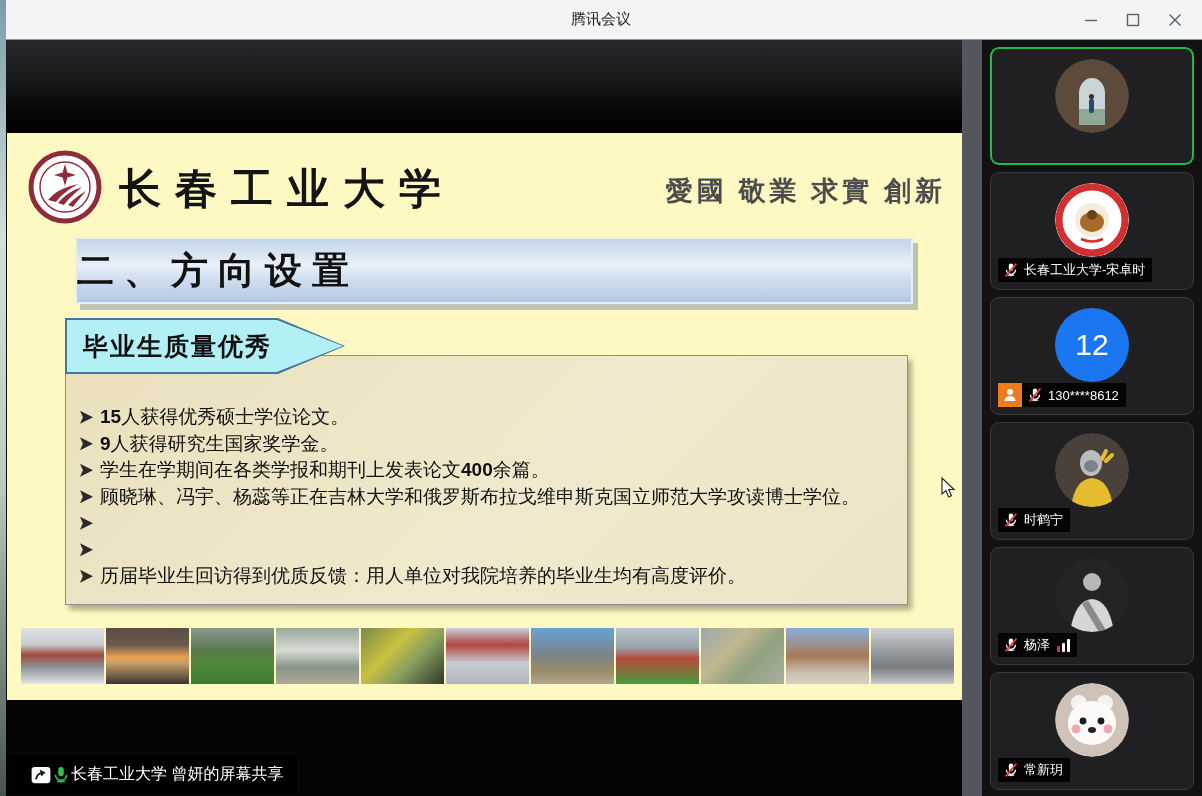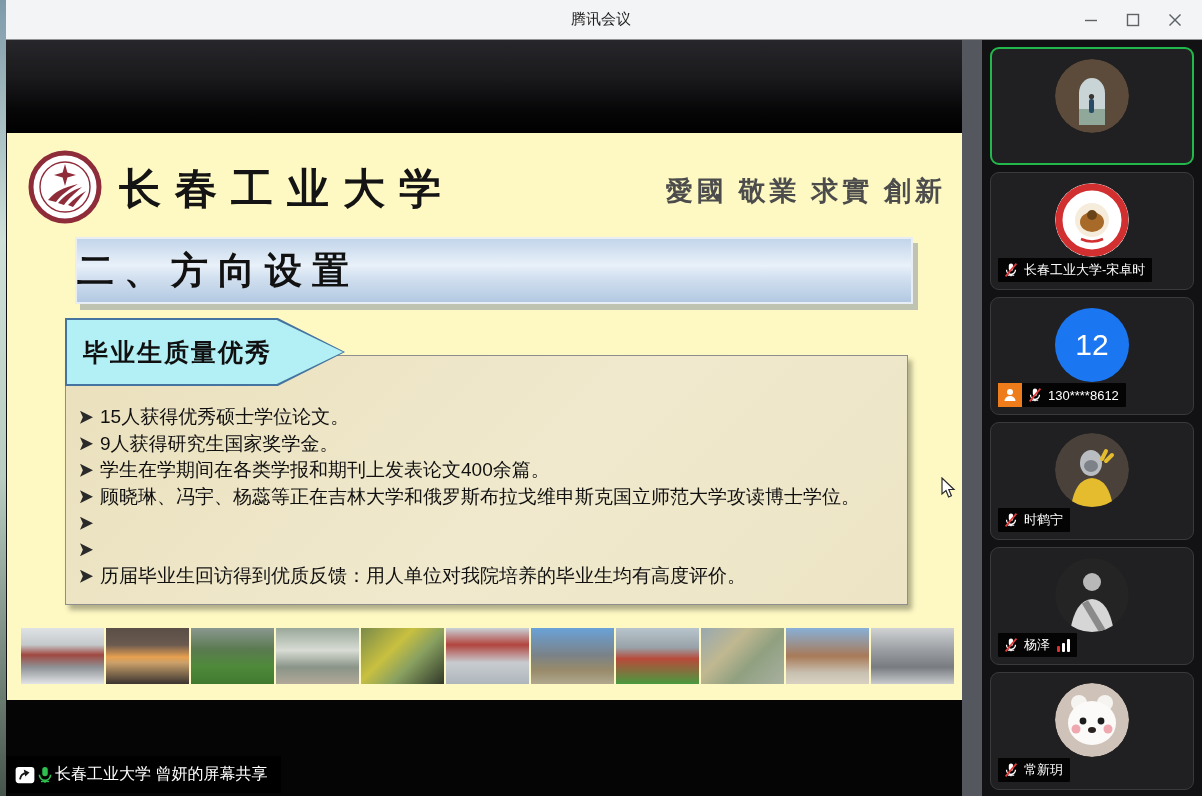--- a/index.html
+++ b/index.html
@@ -29,55 +29,55 @@
   .motto { position:absolute; right:16px; top:40px; font-size:27px; font-weight:bold; color:#4c4c4c; letter-spacing:4px; font-family:"Liberation Serif", serif; }
 
   
   .banner { position:absolute; left:68px; top:104px; width:838px; height:67px;
     background:linear-gradient(180deg,#c2d5ea 0%,#e9f1f9 42%,#d3e1f0 60%,#b3c9e2 100%);
     border:2px solid #e9eef4; box-shadow:5px 6px 0 rgba(138,151,164,0.55);
     display:flex; align-items:center; }
   .banner-text { font-size:37px; font-weight:bold; color:#111; letter-spacing:10px; }
 
   
-  .callout { position:absolute; left:58px; top:185px; width:280px; height:68px; z-index:3;
+  .callout { position:absolute; left:58px; top:185px; width:280px; height:56px; z-index:3;
     clip-path:polygon(0 0, 76% 0, 100% 50%, 76% 100%, 0 100%); background:#44749f; }
   .callout-inner { position:absolute; left:2px; top:2px; right:2px; bottom:2px;
     clip-path:polygon(0 0, 76% 0, 100% 50%, 76% 100%, 0 100%); background:#b2f0f5;
     display:flex; align-items:center; }
   .callout-text { font-size:25px; font-weight:bold; color:#101010; padding-left:16px; letter-spacing:2px; }
 
   
   .content-box { position:absolute; left:58px; top:222px; width:843px; height:250px; z-index:2;
     background:linear-gradient(135deg,#eae0bd 0%,#f0e9cd 55%,#ece4c4 100%);
     border:1px solid #8e8e8e; box-shadow:4px 5px 5px rgba(0,0,0,0.3); }
   .bullet-list { position:absolute; left:14px; top:48px; right:6px; }
   .bullet-line { display:flex; align-items:center; height:26.5px; font-size:19px; color:#101010; white-space:nowrap; }
   .bullet-marker { width:13px; height:13px; margin-right:7px; flex:0 0 auto;
     clip-path:polygon(0 0, 100% 50%, 0 100%, 22% 50%); background:#2a2a2a; }
-  .bullet-line b { font-weight:normal; }
+  .bullet-line b { font-weight:bold; }
 
   
   .photo-strip { position:absolute; left:14px; top:495px; display:flex; gap:2px; }
   .photo { width:83px; height:56px; flex:0 0 auto; }
   .p0 { background:linear-gradient(180deg,#dfe3e6 0%,#c4c9cc 30%,#a04840 48%,#8e9296 70%,#e2e4e6 100%); }
   .p1 { background:linear-gradient(180deg,#5a4e46 0%,#6a5a50 30%,#e8a050 52%,#caa06a 62%,#3a3430 100%); }
   .p2 { background:linear-gradient(180deg,#8a9890 0%,#5a7a50 38%,#4f8a3a 68%,#3f7a30 100%); }
   .p3 { background:linear-gradient(180deg,#9aa89a 0%,#d8dcd4 40%,#8a9488 70%,#b0a898 100%); }
   .p4 { background:linear-gradient(135deg,#7a8a4a 0%,#c8c040 38%,#88a060 62%,#303828 100%); }
   .p5 { background:linear-gradient(180deg,#cad2d8 0%,#b2443e 30%,#c8ccd0 62%,#aeb6bc 100%); }
   .p6 { background:linear-gradient(180deg,#6aa2d8 0%,#7a8288 48%,#988a6a 75%,#b0a88e 100%); }
   .p7 { background:linear-gradient(180deg,#b8c4cc 0%,#98a2a8 35%,#b84a3a 55%,#4a9a40 100%); }
   .p8 { background:linear-gradient(135deg,#98a8b0 0%,#c0b890 35%,#90a080 62%,#a8b0a0 100%); }
   .p9 { background:linear-gradient(180deg,#88b0d8 0%,#a87a58 50%,#c8c0b0 80%,#d8d0c0 100%); }
   .p10 { background:linear-gradient(180deg,#d0d2d4 0%,#9a9ea2 40%,#787c80 70%,#c8cacc 100%); }
 
   
   .share-banner { position:absolute; left:7px; top:756px; height:37px; background:#000;
-    display:flex; align-items:center; padding:0 14px 0 8px; z-index:5; }
+    display:flex; align-items:center; padding:0 14px 0 24px; z-index:5; }
   .share-banner-text { color:#fff; font-size:16px; }
 
   
   .cursor { position:absolute; left:941px; top:477px; z-index:9; }
 
   
   .sidebar { position:absolute; left:982px; top:40px; width:220px; height:756px; background:#121214; }
   .tile { position:absolute; left:8px; width:204px; height:118px; background:#202022;
     border:1px solid #3a3a3d; border-radius:9px; overflow:hidden; }
   .tile.active { border:2px solid #23b84b; }

